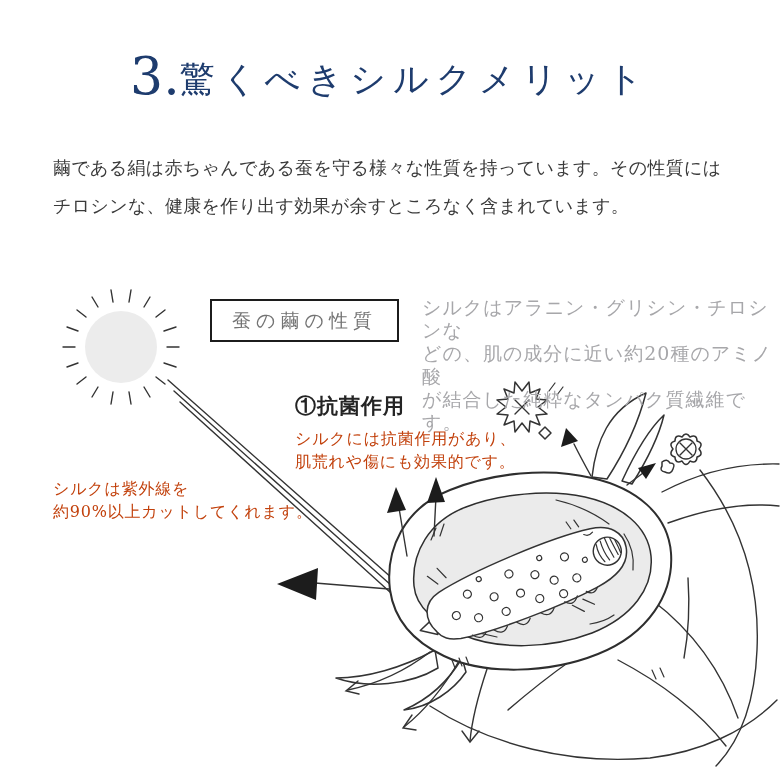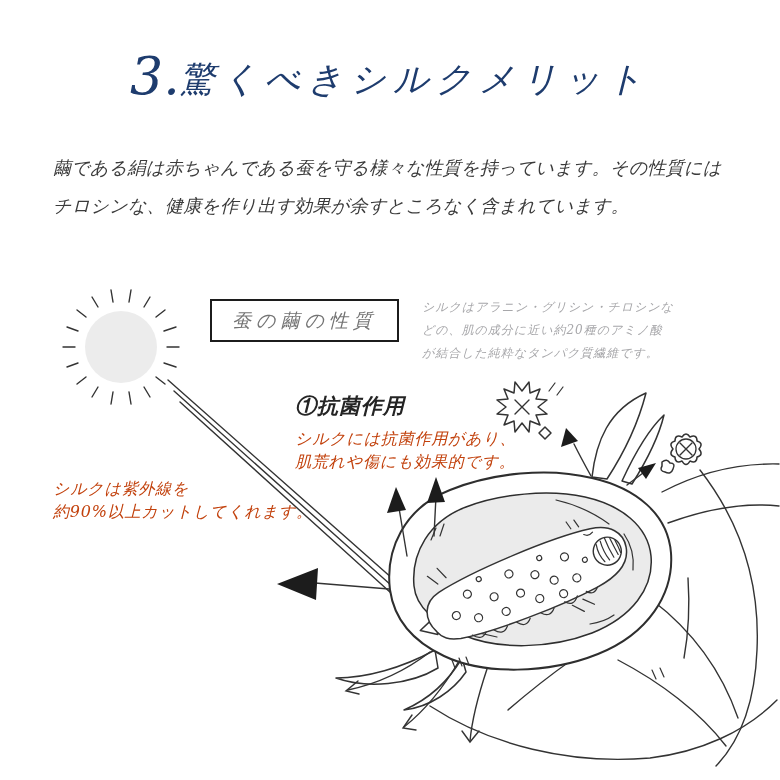--- a/index.html
+++ b/index.html
@@ -1,38 +1,38 @@
 <!DOCTYPE html>
 <html><head>
 <meta charset="utf-8">
 <style>
   html,body { margin:0; padding:0; background:#fff; }
   .page {
     position:relative; width:780px; height:780px; background:#ffffff;
-    overflow:hidden; font-family:"DejaVu Sans", sans-serif;font-style:italic;
+    overflow:hidden; font-family:"DejaVu Sans", sans-serif;
   }
   .art { position:absolute; left:0; top:0; width:780px; height:780px; z-index:1; }
   .txt { position:absolute; z-index:2; }
 
   .title { left:0; right:0; top:46px; text-align:center; color:#1e3c6e; }
   .title .num  { font-family:"DejaVu Serif", serif; font-size:52px; line-height:60px; font-weight:500; }
   .title .main { font-family:"DejaVu Serif", serif; font-size:35px; line-height:60px; letter-spacing:7px; font-weight:500; vertical-align:3px; }
 
   .intro { left:53px; top:149px; width:700px; color:#3b3b3b; }
   .intro p { margin:0; font-size:18px; line-height:38px; letter-spacing:0.3px; }
 
   .box-label {
     left:210px; top:299px; width:185px; height:39px;
     border:2px solid #1c1c1c; background:#ffffff;
     display:flex; align-items:center; justify-content:center;
     font-family:"DejaVu Serif", serif; font-size:19px; letter-spacing:5px; color:#737373;
   }
 
   .note { left:422px; top:296px; }
-  .note p { margin:0; font-family:"DejaVu Serif", serif; font-size:12px; line-height:23px;
+  .note p { margin:0; font-family:"DejaVu Serif", serif; font-size:19px; line-height:23px;
             letter-spacing:1px; color:#a7a7aa; }
 
   .feature h3 { margin:0 0 7px 0; font-family:"DejaVu Serif", serif; font-size:21px;
                 letter-spacing:1px; color:#242424; font-weight:600; }
   .feature p  { margin:0; font-family:"DejaVu Serif", serif; font-size:16px; line-height:23px;
                 letter-spacing:0.8px; color:#c2410c; }
   .f1 { left:295px; top:392px; }
   .f2 { left:53px;  top:477px; }
   .f3 { left:53px;  top:597px; }
   .f3 p { line-height:24px; }

